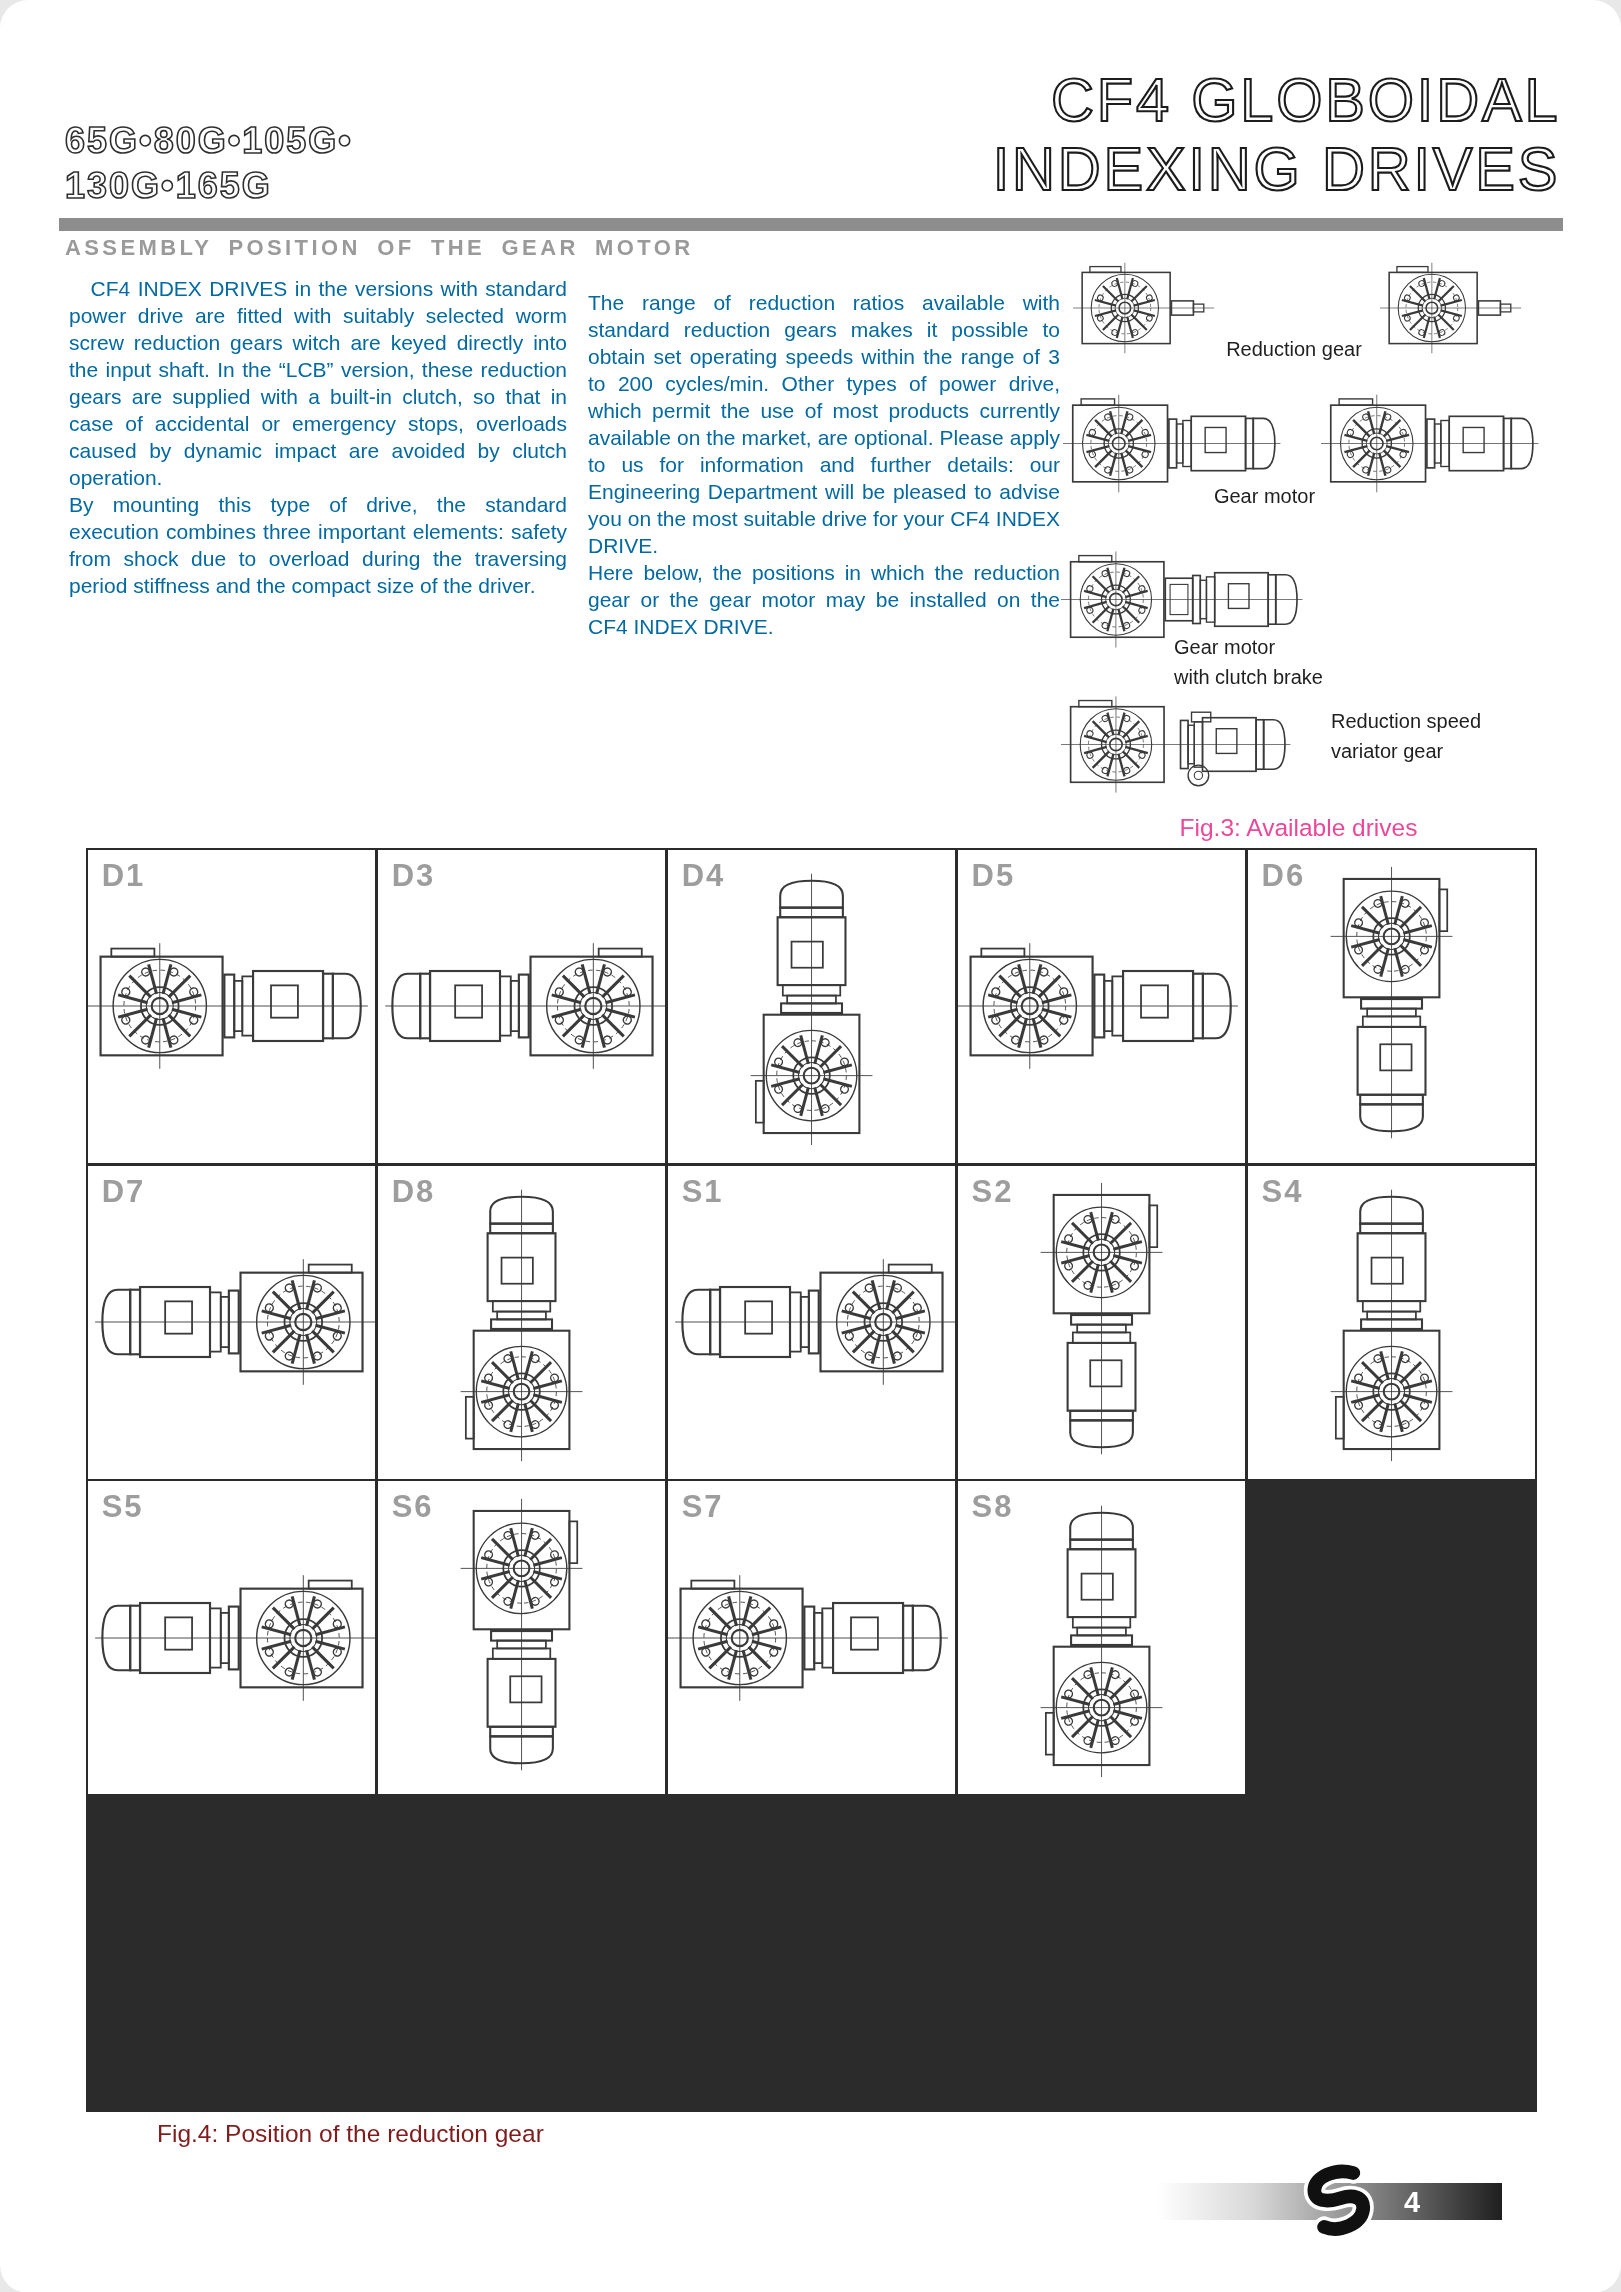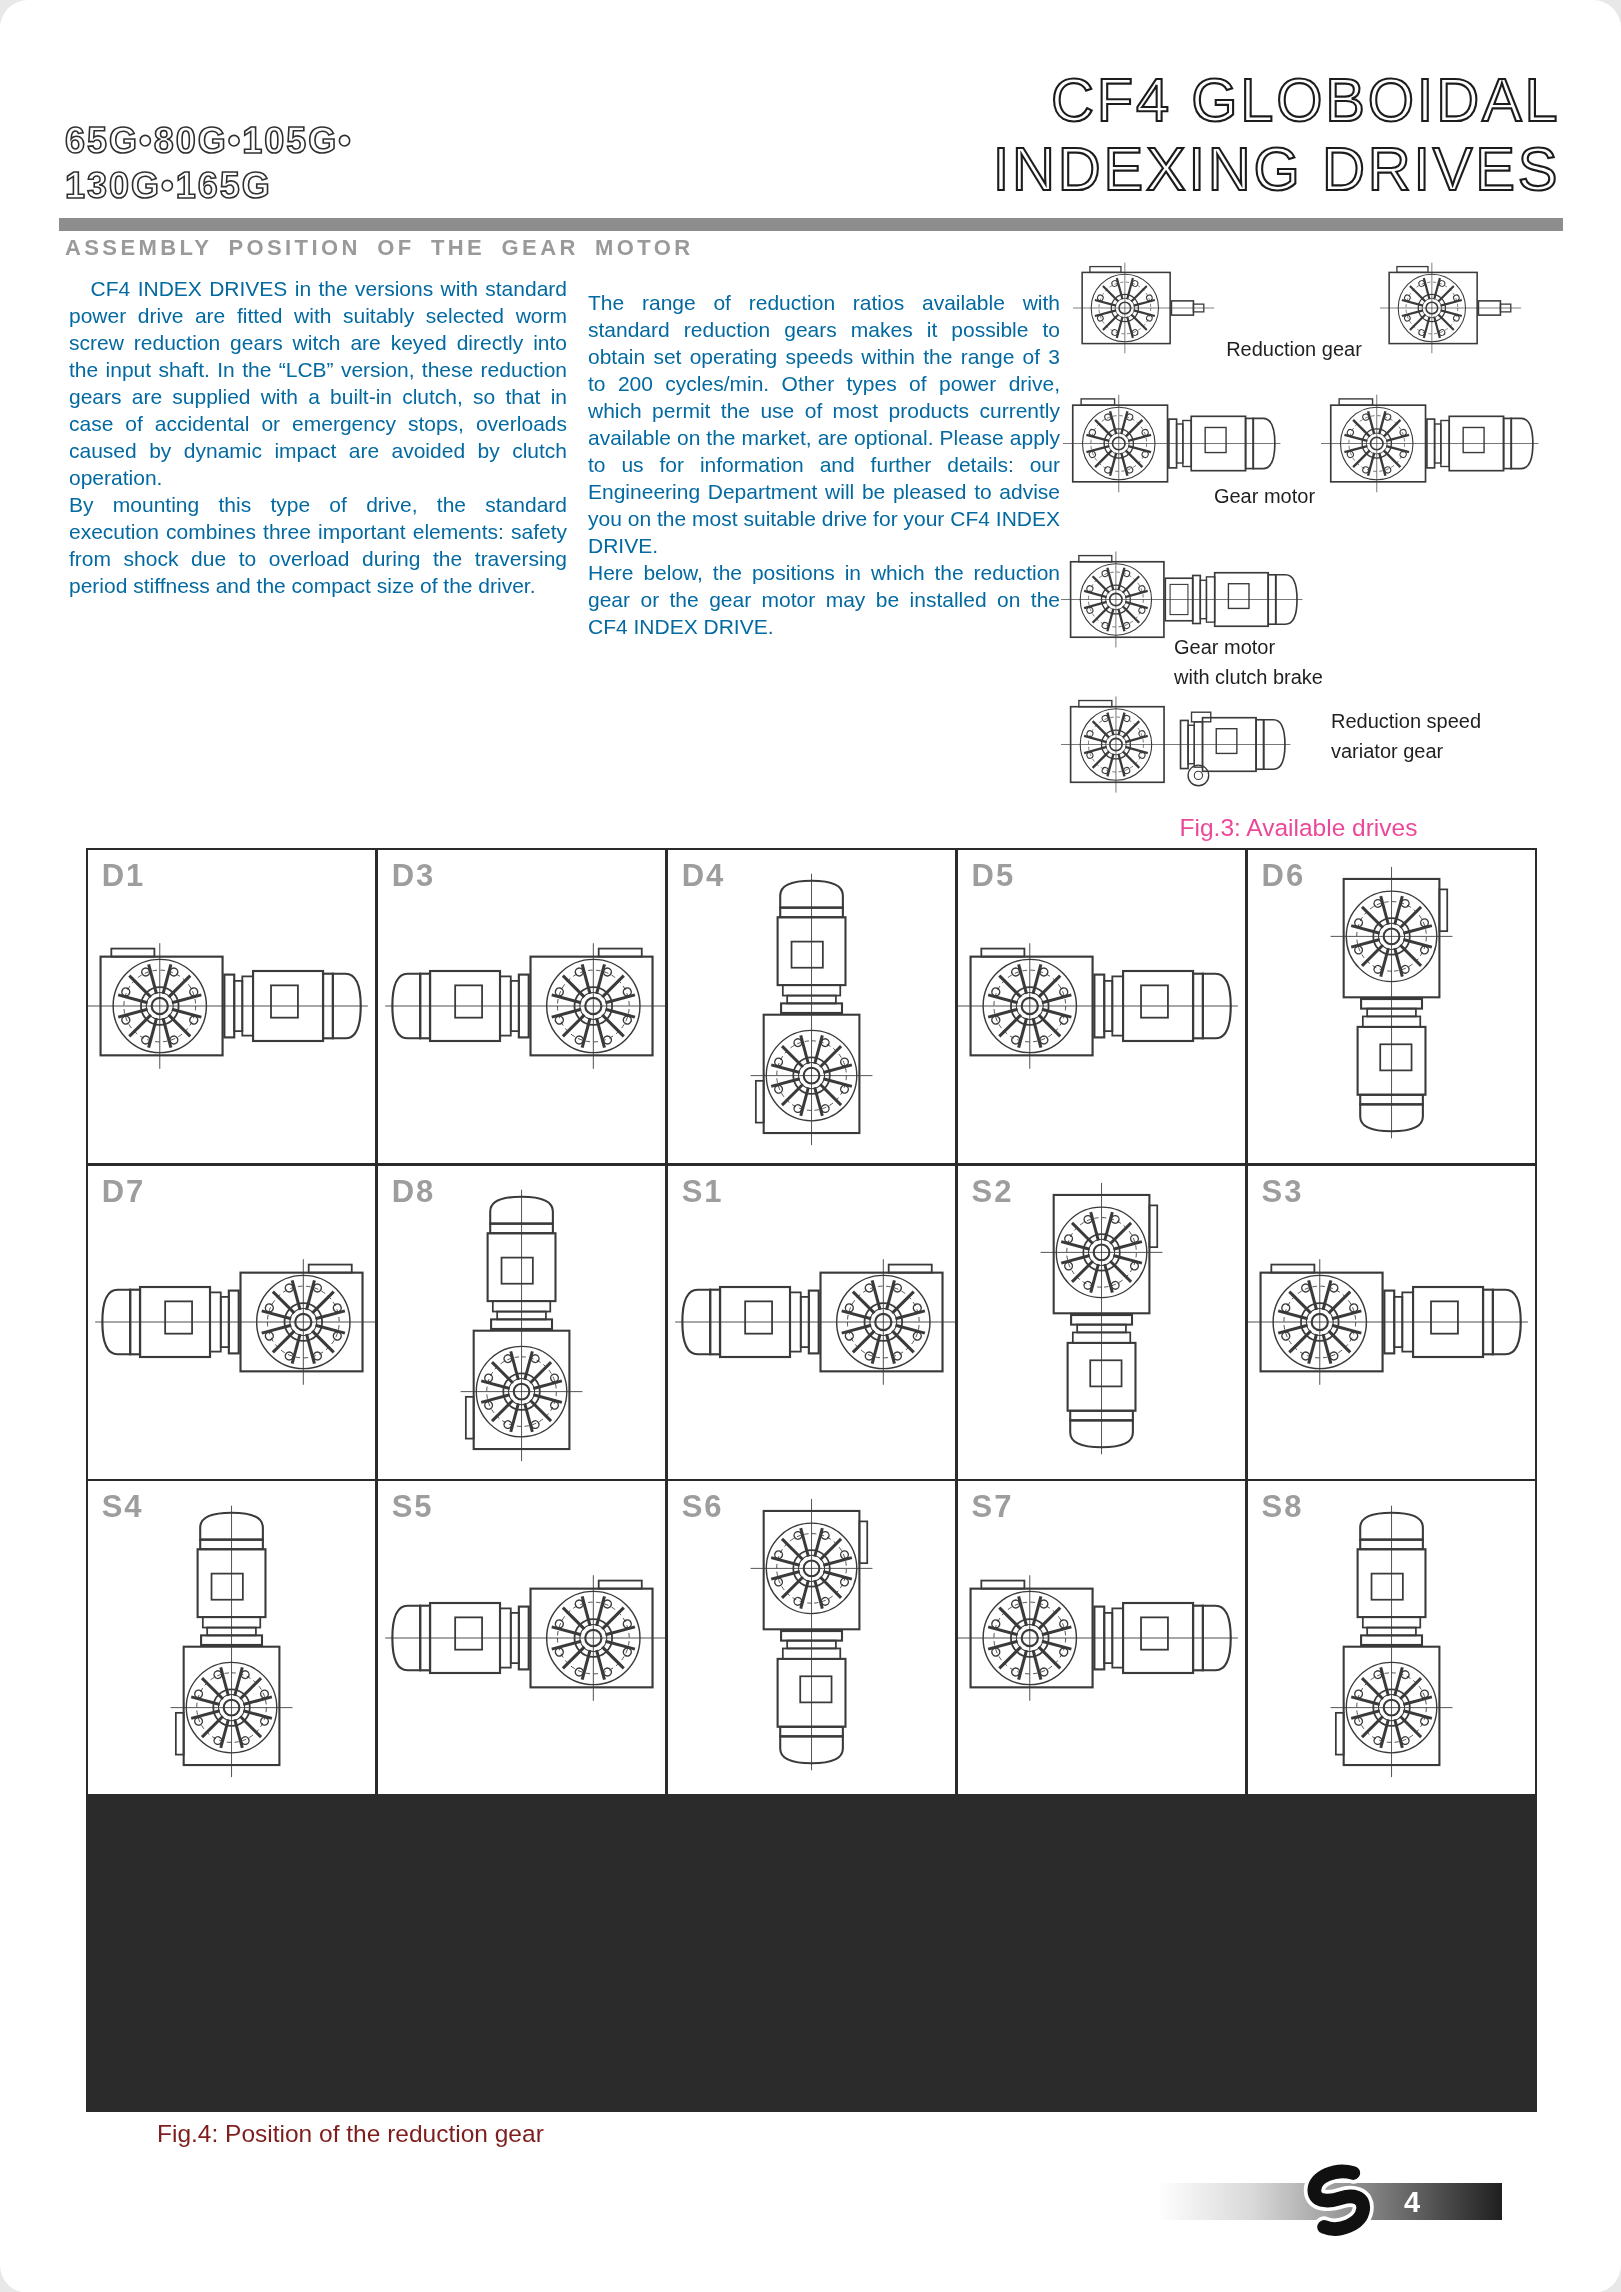--- a/index.html
+++ b/index.html
@@ -288,28 +288,20 @@
 
     <div class="cell">
       <span class="cell-label">S2</span>
       <div class="drawing-wrap variant-motor-down">
         <svg class="tech" viewBox="0 0 320 170">
             <use href="#asm-full"></use>
           </svg>
       </div>
     </div>
 
-    <div class="cell">
-      <span class="cell-label">S3</span>
-      <div class="drawing-wrap variant-motor-right">
-        <svg class="tech" viewBox="0 0 320 170">
-            <use href="#asm-full"></use>
-          </svg>
-      </div>
-    </div>
 
     <div class="cell">
       <span class="cell-label">S4</span>
       <div class="drawing-wrap variant-motor-up">
         <svg class="tech" viewBox="0 0 320 170">
             <use href="#asm-full"></use>
           </svg>
       </div>
     </div>
 

